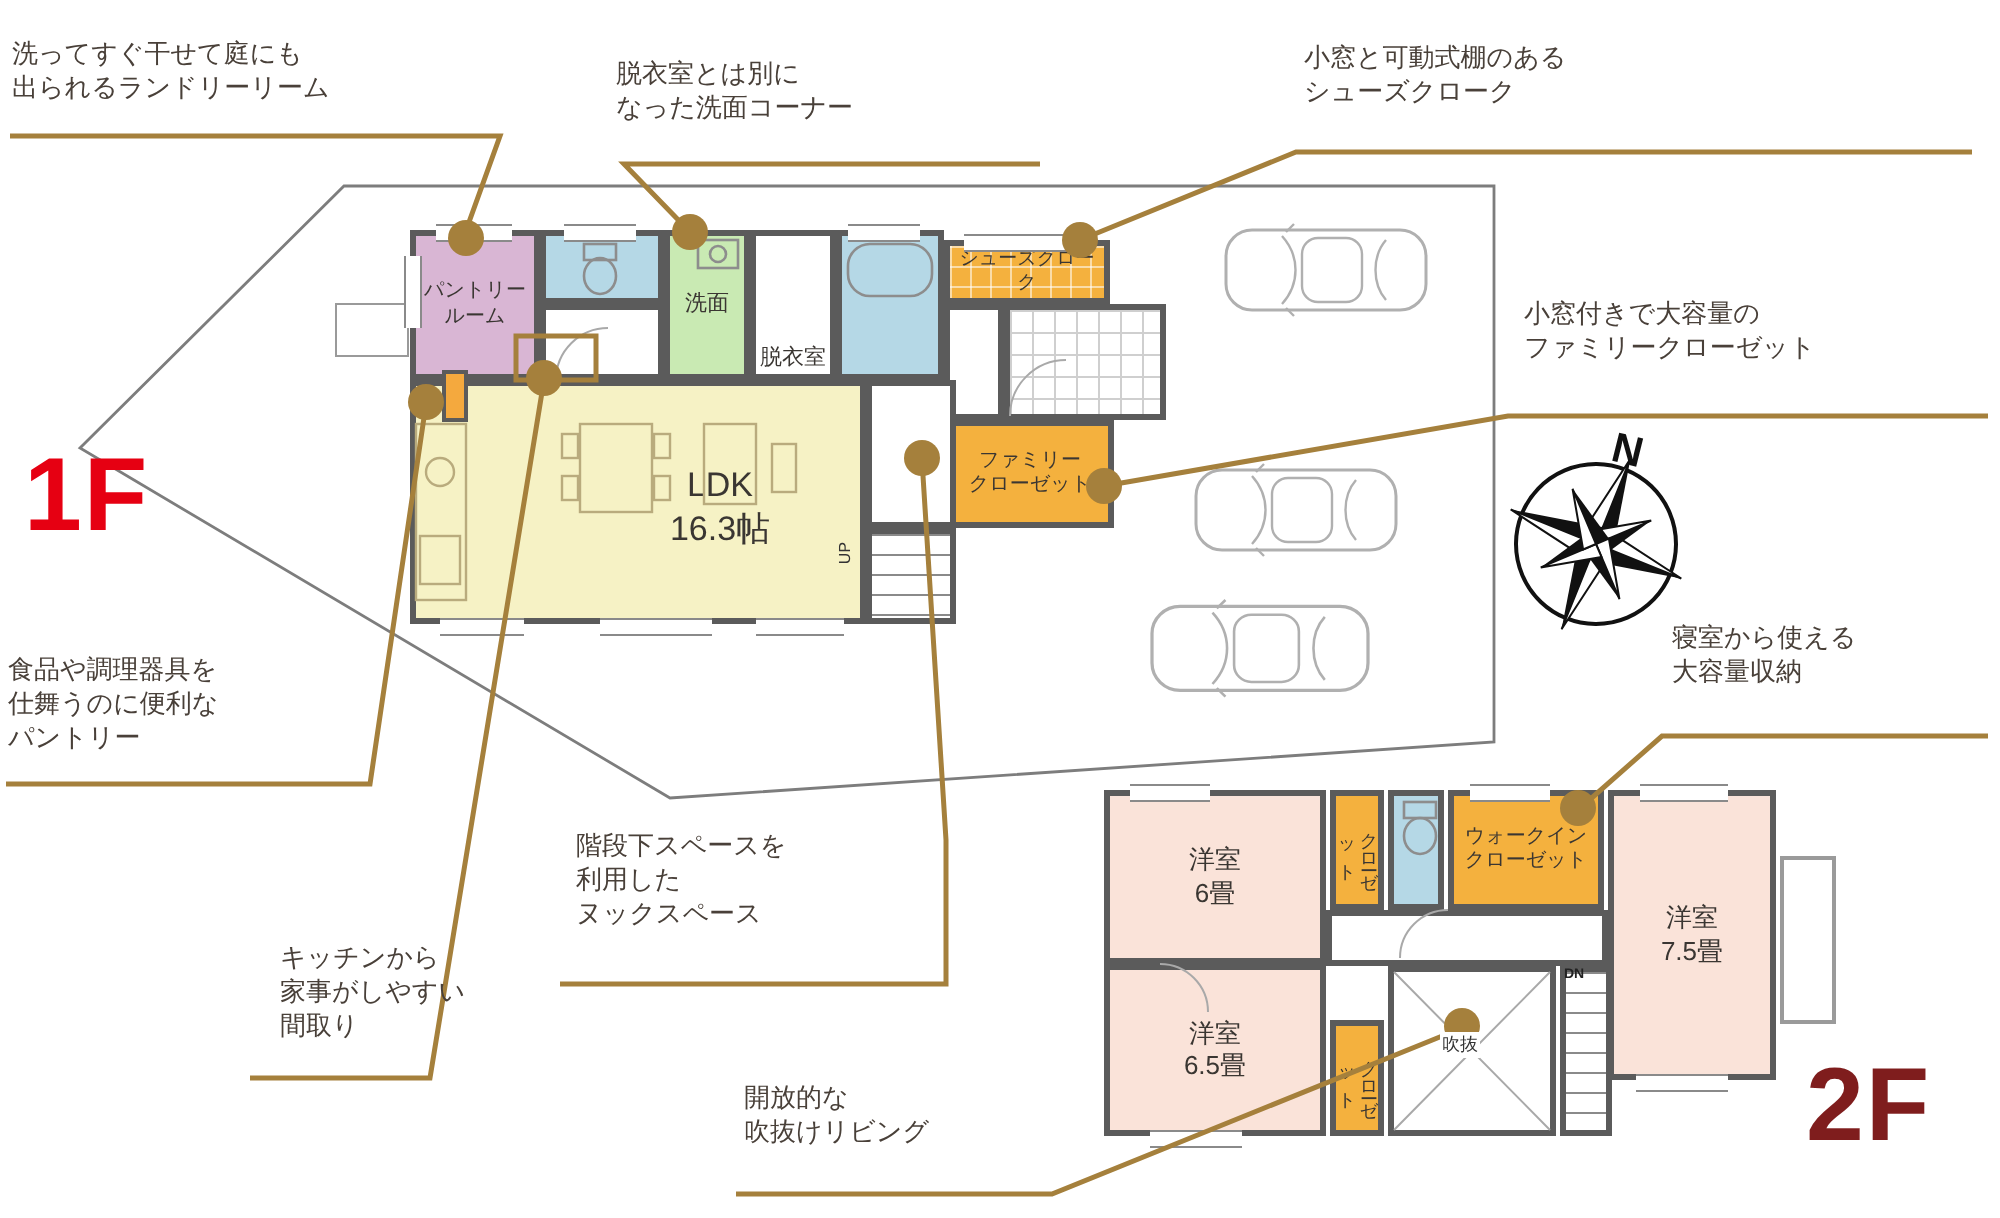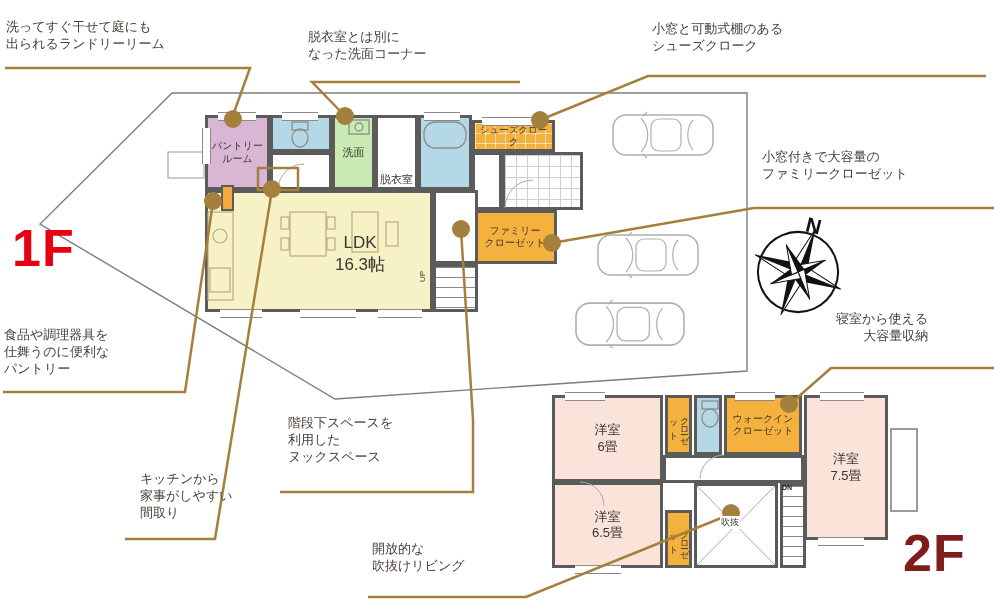--- a/index.html
+++ b/index.html
@@ -232,20 +232,20 @@
   <div class="ann" style="left:762px;top:148px;">小窓付きで大容量の
 ファミリークローゼット</div>
   <div class="ann" style="left:140px;top:470px;">キッチンから
 家事がしやすい
 間取り</div>
   <div class="ann" style="left:288px;top:414px;">階段下スペースを
 利用した
 ヌックスペース</div>
   <div class="ann" style="left:372px;top:540px;">開放的な
 吹抜けリビング</div>
-  <div class="ann" style="left:836px;top:310px;text-align:right;">寝室から使える
+  <div class="ann" style="left:836px;top:310px;">寝室から使える
 大容量収納</div>
 
   <div class="flabel" style="left:12px;top:218px;color:#e60012;">1F</div>
   <div class="flabel" style="left:903px;top:523px;color:#7f1d1d;">2F</div>
   <div id="compass-n">N</div>
 
 </div>
 
 </body></html>

